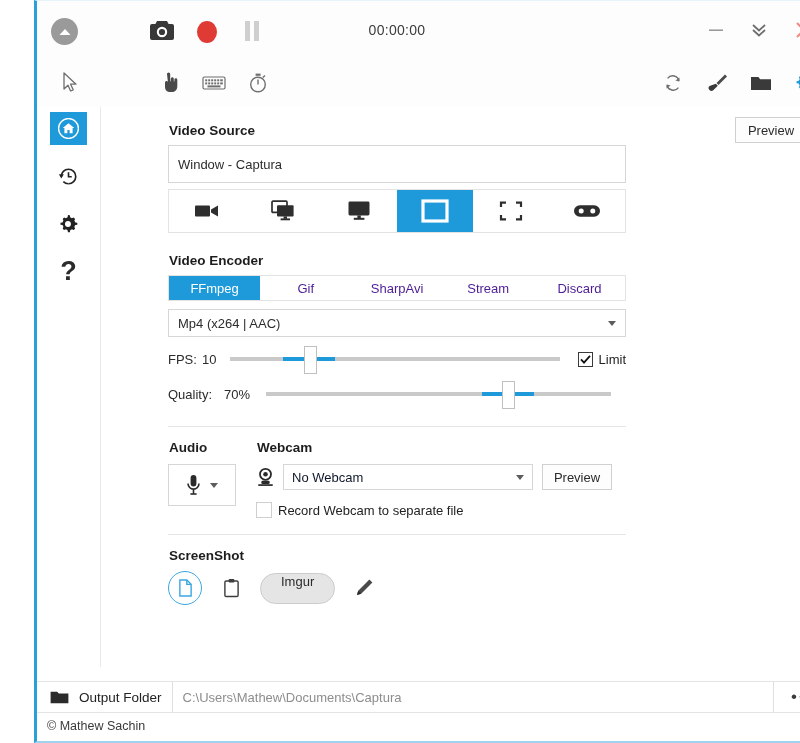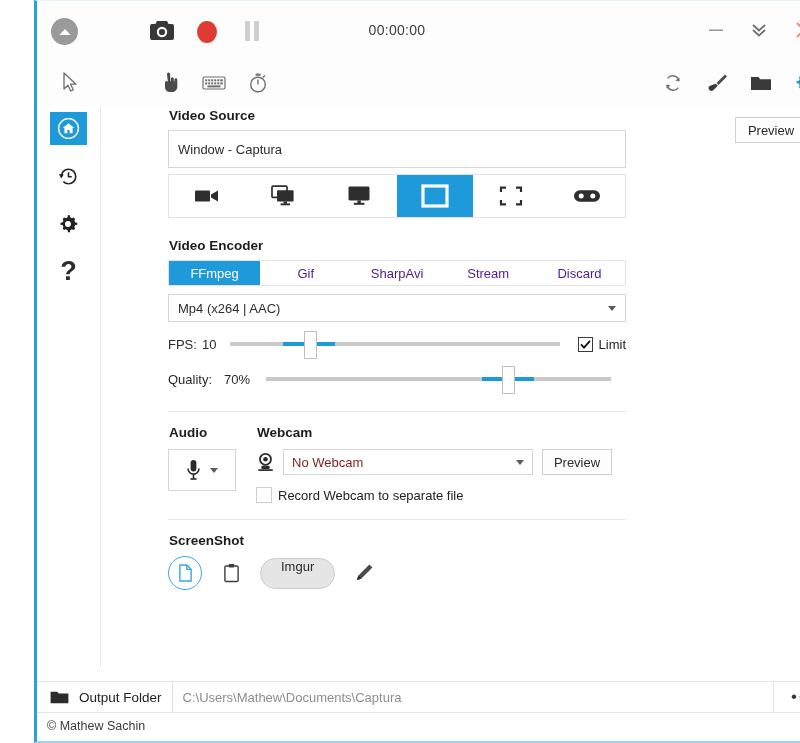--- a/index.html
+++ b/index.html
@@ -82,21 +82,21 @@
     position:absolute;left:13px;width:37px;height:33px;
     display:flex;align-items:center;justify-content:center;cursor:pointer;
   }
   .side-item.active{background:#1e9ada;}
   .side-home{top:5px;}
   .side-history{top:53px;}
   .side-settings{top:101px;}
   .side-help{top:148px;font-size:27px;font-weight:bold;color:#2b2b2b;line-height:1;}
 
   .panel{
-    position:absolute;left:131px;top:1px;width:458px;
+    position:absolute;left:131px;top:16px;width:458px;
   }
   .section-title{
     font-size:13.5px;font-weight:bold;color:#1d1d1d;margin:0 0 7px 1px;
   }
   .textbox{
     box-sizing:border-box;
     width:458px;height:38px;
     border:1px solid #d6d6d6;background:#ffffff;
     display:flex;align-items:center;
     padding:0 9px;font-size:13px;color:#2d2d2d;
@@ -162,21 +162,21 @@
   .aw{display:flex;}
   .mic-box{
     box-sizing:border-box;
     width:68px;height:42px;border:1px solid #d6d6d6;background:#fff;
     display:flex;align-items:center;justify-content:center;cursor:pointer;
   }
   .wc-combo{
     box-sizing:border-box;
     width:250px;height:26px;border:1px solid #d6d6d6;background:#fff;
     display:flex;align-items:center;justify-content:space-between;
-    padding:0 8px;font-size:13px;color:#7f1d1d;cursor:pointer;
+    padding:0 8px;font-size:13px;color:#0f172a;cursor:pointer;
   }
   .btn-plain{
     box-sizing:border-box;
     height:26px;border:1px solid #d0d0d0;background:#fdfdfd;
     display:inline-flex;align-items:center;justify-content:center;
     padding:0 12px;font-size:13px;color:#2b2b2b;cursor:pointer;
   }
   .chk2{
     width:16px;height:16px;border:1px solid #cfcfcf;background:#fff;
     box-sizing:border-box;cursor:pointer;

